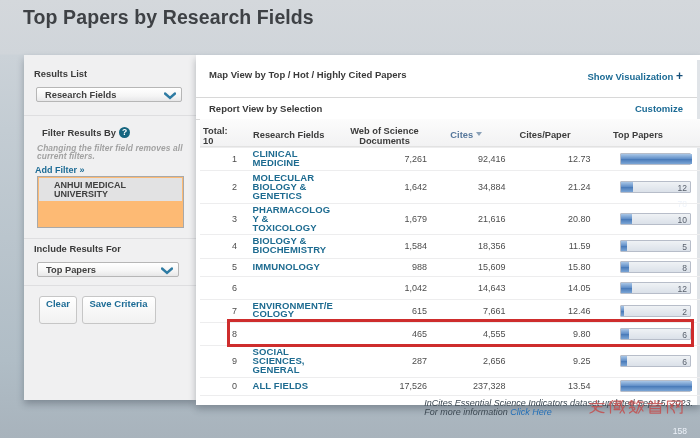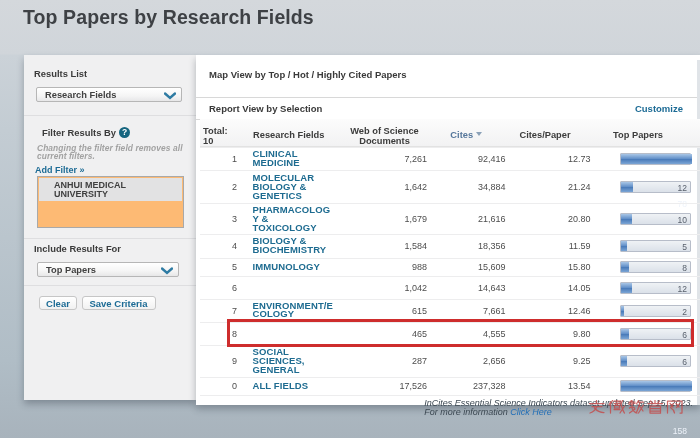--- a/index.html
+++ b/index.html
@@ -13,21 +13,21 @@
 #side { position:absolute; left:24px; top:55px; width:172px; height:345px; background:#f0f0f1; box-shadow:0 4px 7px rgba(40,50,60,0.33); }
 #side .lbl { position:absolute; left:10px; font-size:9.4px; font-weight:bold; color:#3b3b3b; white-space:nowrap; }
 .dd { position:absolute; left:12px; width:146px; height:15px; background:linear-gradient(#ffffff,#f5f5f5 60%,#e7e7e8); border:1px solid #b6b6b6; border-radius:2px; }
 .dd .dt { position:absolute; left:8px; top:2px; font-size:9.3px; font-weight:bold; color:#414141; }
 .dd svg { position:absolute; right:5px; top:4px; }
 #itx { position:absolute; left:13px; top:88.5px; width:152px; font-size:8.4px; font-style:italic; font-weight:bold; color:#a2a2a2; line-height:8.6px; letter-spacing:0.1px; }
 #addf { position:absolute; left:11px; top:110px; font-size:9px; font-weight:bold; color:#1c6b95; }
 #lbox { position:absolute; left:13px; top:121px; width:147px; height:52px; background:#fdba74; border:1px solid #a9a9a9; }
 #lsel { position:absolute; left:1px; right:1px; top:1px; height:22.5px; background:#e2e2e3; color:#3f3f3f; font-size:9px; font-weight:bold; line-height:9.2px; padding:3px 0 0 15px; }
 .sdiv { position:absolute; left:0; right:0; height:0; border-top:1px solid #dedee0; }
-.btn { position:absolute; height:14px; background:linear-gradient(#ffffff,#f1f1f1); border:1px solid #c6c6c6; border-radius:3px; font-size:9.5px; font-weight:bold; color:#1c6b95; text-align:center; line-height:14px; }
+.btn { position:absolute; height:28px; background:linear-gradient(#ffffff,#f1f1f1); border:1px solid #c6c6c6; border-radius:3px; font-size:9.5px; font-weight:bold; color:#1c6b95; text-align:center; line-height:14px; }
 
 
 #main { position:absolute; left:196px; top:55px; width:504px; height:350px; background:#ffffff; box-shadow:0 4px 7px rgba(40,50,60,0.33); }
 #main .h1l { position:absolute; left:13px; top:14px; font-size:9.5px; font-weight:bold; color:#3a3a3a; white-space:nowrap; }
 #showviz { position:absolute; right:17px; top:14px; font-size:9.5px; font-weight:bold; color:#1c6b95; white-space:nowrap; }
 #showviz b { font-size:12px; color:#164f79; font-weight:900; }
 #main .mdiv { position:absolute; left:0; right:0; border-top:1px solid #d8d8d8; }
 #custom { position:absolute; right:17px; top:48px; font-size:9.5px; font-weight:bold; color:#1c6b95; }
 
 
@@ -82,20 +82,21 @@
           <path d="M1 1.5 L6 6 L11 1.5" fill="none" stroke="#2e7ba3" stroke-width="2.4" stroke-linecap="round"></path>
         </svg>
     </div>
     <div class="sdiv" style="top:229.5px;"></div>
     <div class="btn" style="left:15px; top:241px; width:38px;">Clear</div>
     <div class="btn" style="left:57.5px; top:241px; width:74px;">Save Criteria</div>
   </div>
 
   <div id="main">
     <div class="h1l">Map View by Top / Hot / Highly Cited Papers</div>
+    <div id="showviz">Show Visualization <b>+</b></div>
     <div class="mdiv" style="top:42px;"></div>
     <div class="h1l" style="top:48px;">Report View by Selection</div>
     <div id="custom">Customize</div>
     <div class="mdiv" style="top:64px;"></div>
     <div style="position:absolute; right:0; top:5px; width:3px; height:345px; background:#e0e4e8;"></div>
 
     <div id="thead">
       <div class="hl" style="left:3px; top:7px; line-height:10.2px;">Total:<br>10</div>
       <div class="hl" style="left:53px; width:68px; top:11.5px; text-align:center; white-space:nowrap;">Research Fields</div>
       <div class="hl" style="left:145px; width:79px; top:7px; text-align:center; line-height:10.2px;">Web of Science<br>Documents</div>

